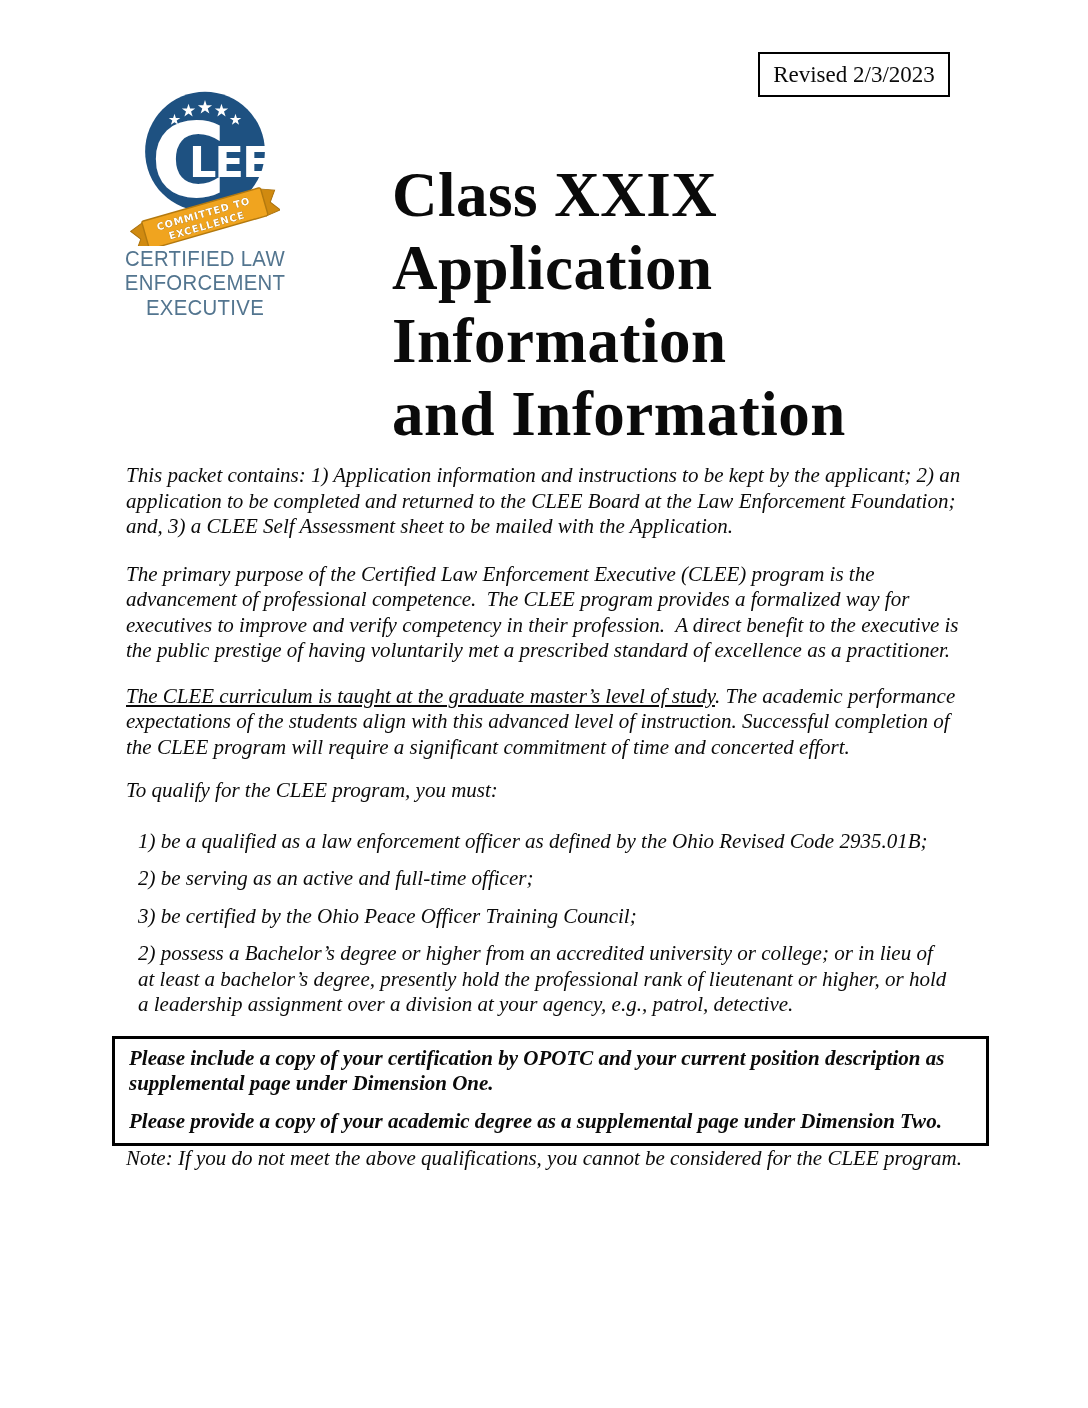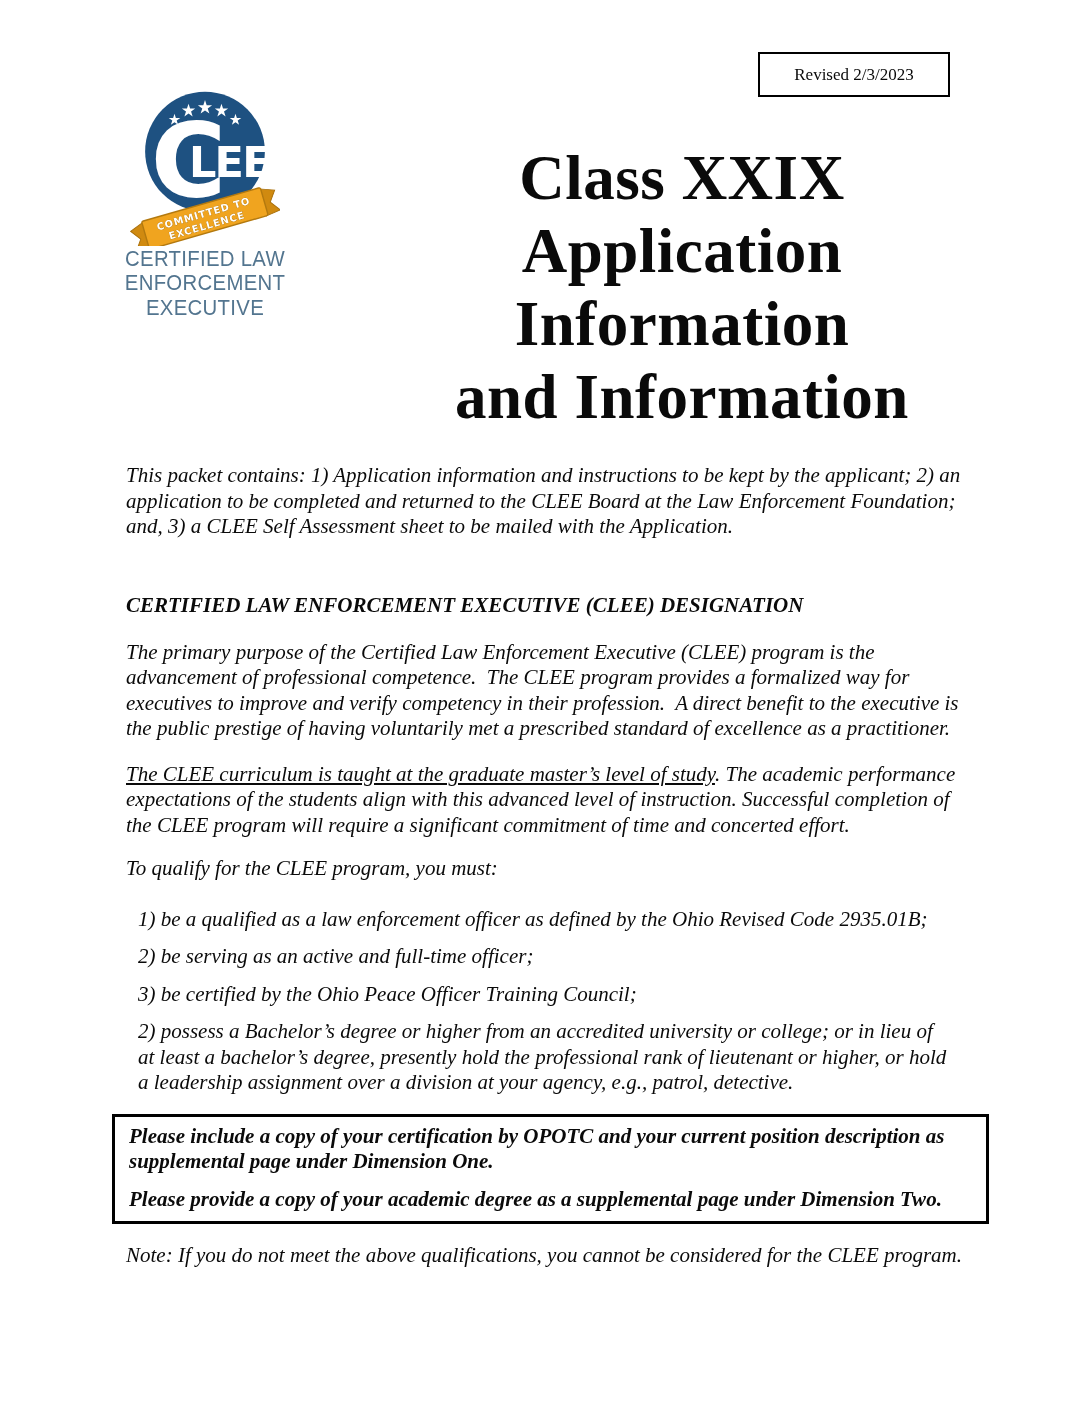--- a/index.html
+++ b/index.html
@@ -15,40 +15,39 @@
 
   
   .header { position: relative; height: 456px; }
 
   .revised-box {
     position: absolute;
     top: 52px; left: 758px;
     width: 188px; height: 41px;
     border: 2px solid #000;
     display: flex; align-items: center; justify-content: center;
-    font-size: 17px;
+    font-size: 23px;
   }
 
   .logo { position: absolute; left: 130px; top: 72px; width: 150px; }
   .logo svg { display: block; }
   .logo-caption {
     width: 184px; margin-left: -17px; margin-top: 2px;
     text-align: center;
     font-family: "Liberation Sans", sans-serif;
     color: #53758f;
     font-size: 21px; line-height: 23px;
     letter-spacing: 0.3px;
     transform: scale(0.97, 1.05);
   }
 
   .doc-title {
     position: absolute;
-    left: 392px; top: 142px;
+    left: 392px; top: 159px;
     width: 580px;
-    text-align: center;
     font-weight: bold;
     font-size: 63px;
     line-height: 73px;
     letter-spacing: 0.5px;
     white-space: nowrap;
   }
 
   
   .content { margin: 0 126px; }
   .content p, .content h2 { white-space: pre-wrap; font-style: italic; }
@@ -68,21 +67,21 @@
 
   .callout-box {
     margin: 18px 0 0 -14px;
     width: 847px;
     border: 3px solid #000;
     padding: 7px 10px 9px 14px;
   }
   .callout-box p { font-weight: bold; margin: 0 0 12px 0; }
   .callout-box p:last-child { margin-bottom: 0; }
 
-  .note { margin-top: 19px; }
+  .note { }
 </style>
 </head>
 <body>
 
 <div class="page">
 
   <div class="header">
 
     <div class="revised-box">
       <span>Revised 2/3/2023</span>
@@ -160,21 +159,20 @@
       <div>Application</div>
       <div>Information</div>
       <div>and Information</div>
     </div>
   </div>
 
   <div class="content">
 
     <p class="body-text intro">This packet contains: 1) Application information and instructions to be kept by the applicant; 2) an application to be completed and returned to the CLEE Board at the Law Enforcement Foundation; and, 3) a CLEE Self Assessment sheet to be mailed with the Application.</p>
 
-    <h2 class="section-heading">CERTIFIED LAW ENFORCEMENT EXECUTIVE (CLEE) DESIGNATION</h2>
 
     <p class="body-text purpose">The primary purpose of the Certified Law Enforcement Executive (CLEE) program is the advancement of professional competence.  The CLEE program provides a formalized way for executives to improve and verify competency in their profession.  A direct benefit to the executive is the public prestige of having voluntarily met a prescribed standard of excellence as a practitioner.</p>
 
     <p class="body-text curriculum"><span class="underline">The CLEE curriculum is taught at the graduate master’s level of study</span><span>. The academic performance expectations of the students align with this advanced level of instruction. Successful completion of the CLEE program will require a significant commitment of time and concerted effort.</span></p>
 
     <p class="body-text qualify-intro">To qualify for the CLEE program, you must:</p>
 
     <div class="qual-list">
       <p class="body-text">1) be a qualified as a law enforcement officer as defined by the Ohio Revised Code 2935.01B;</p>
       <p class="body-text">2) be serving as an active and full-time officer;</p>

